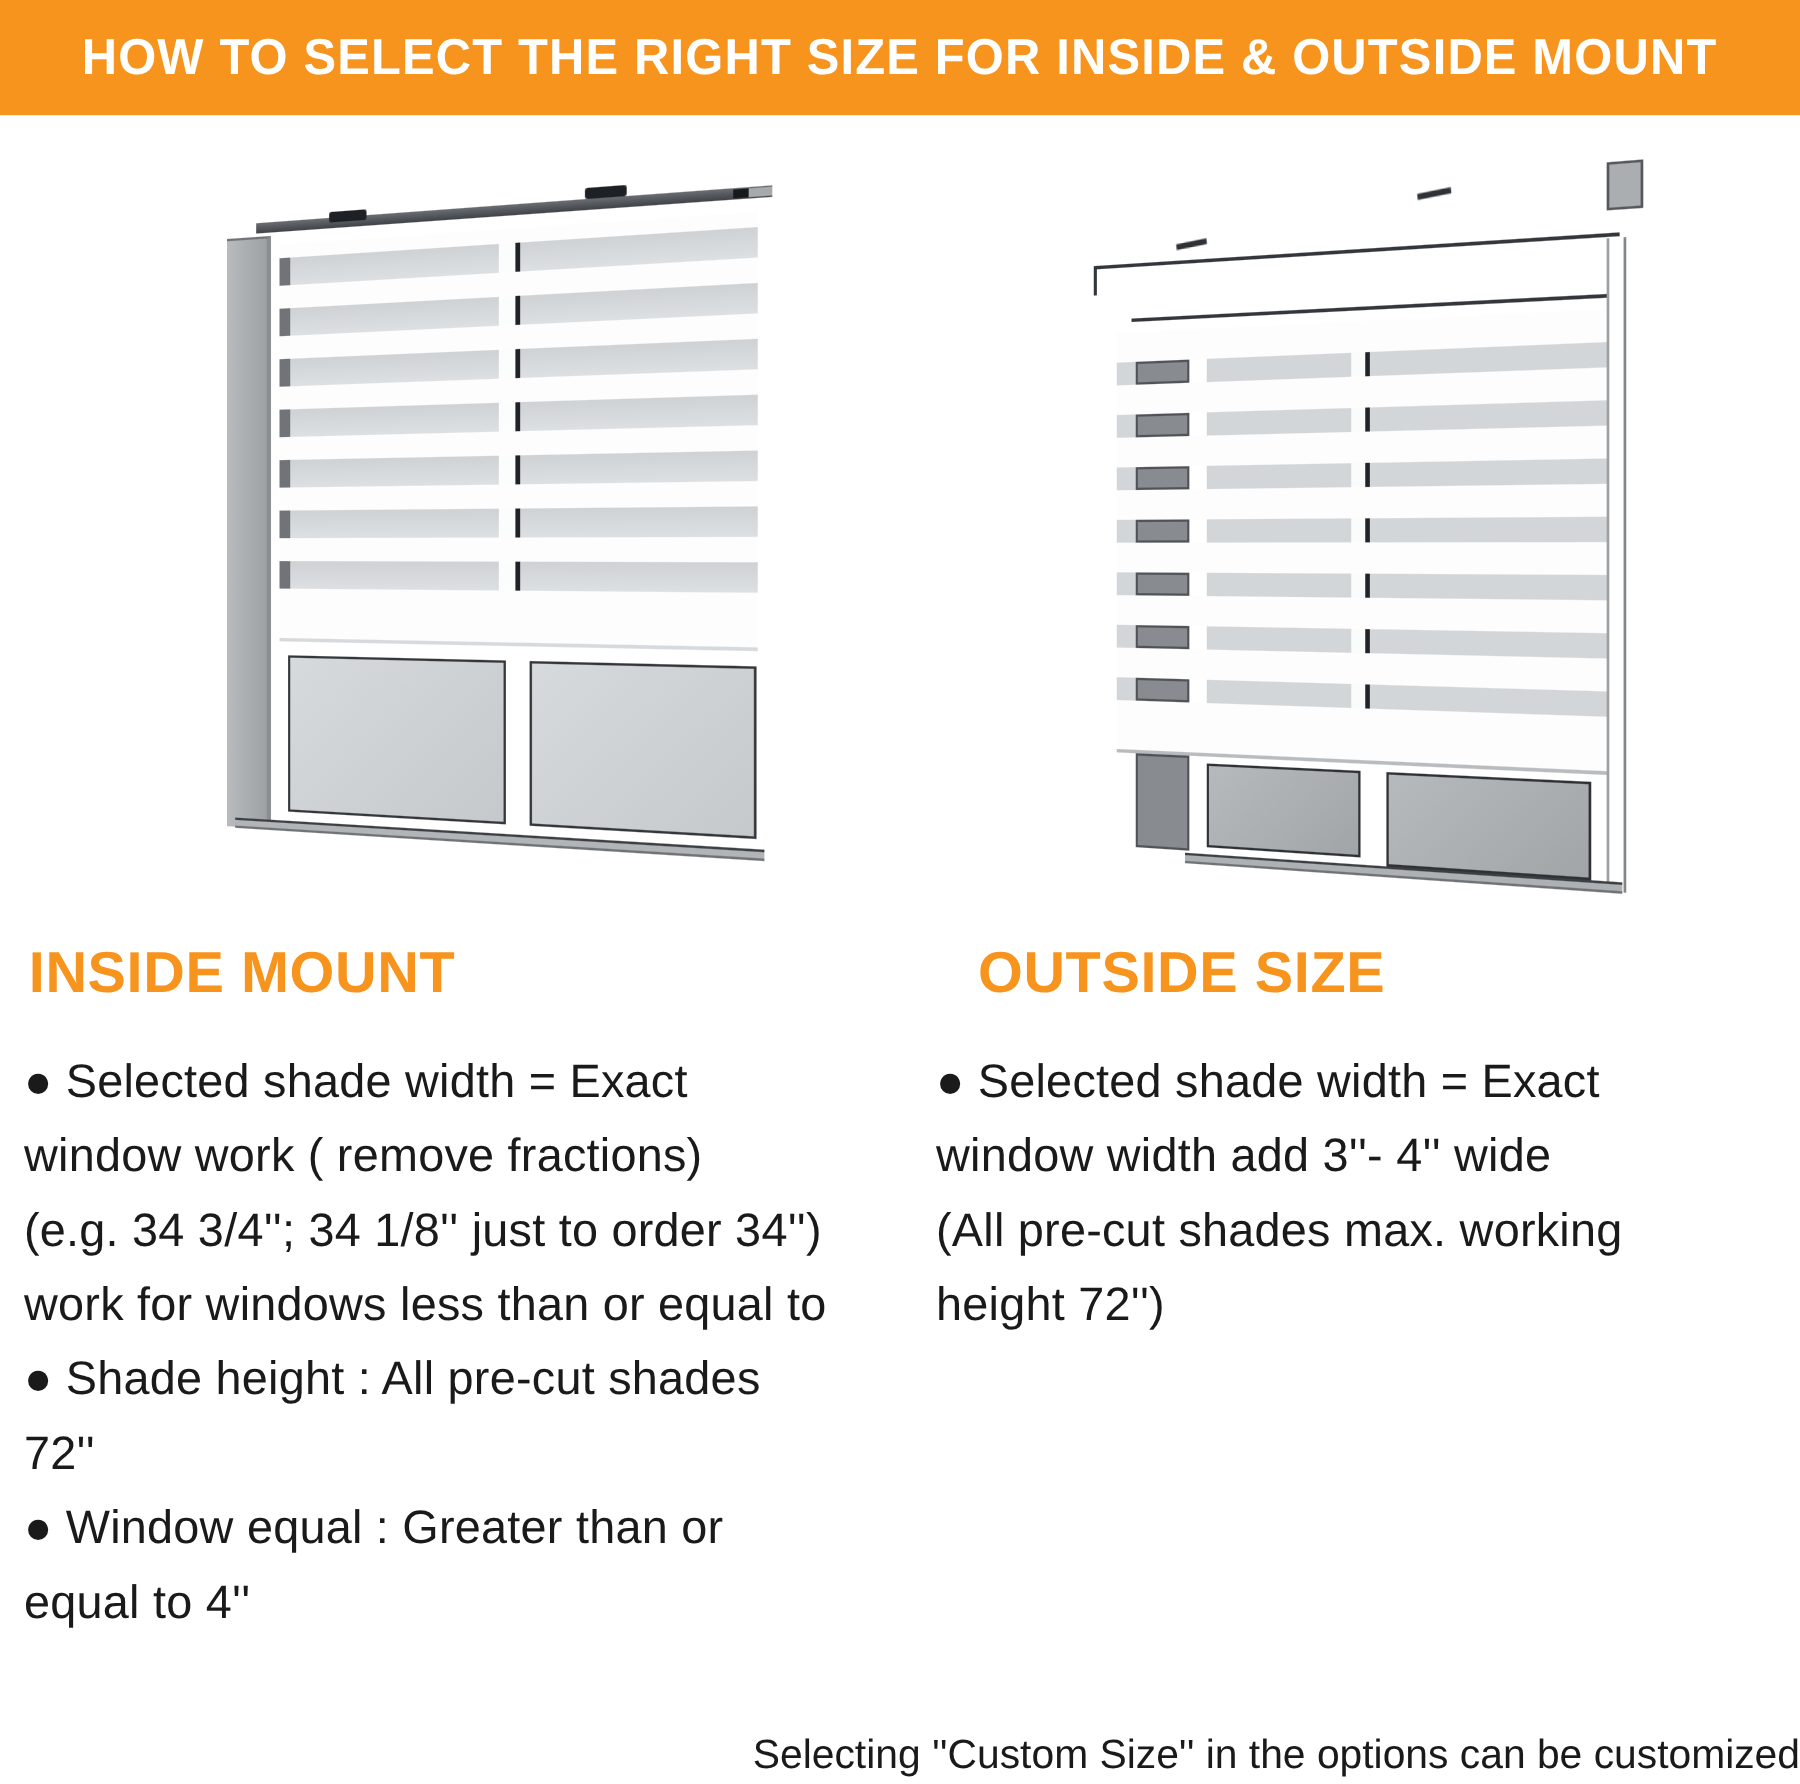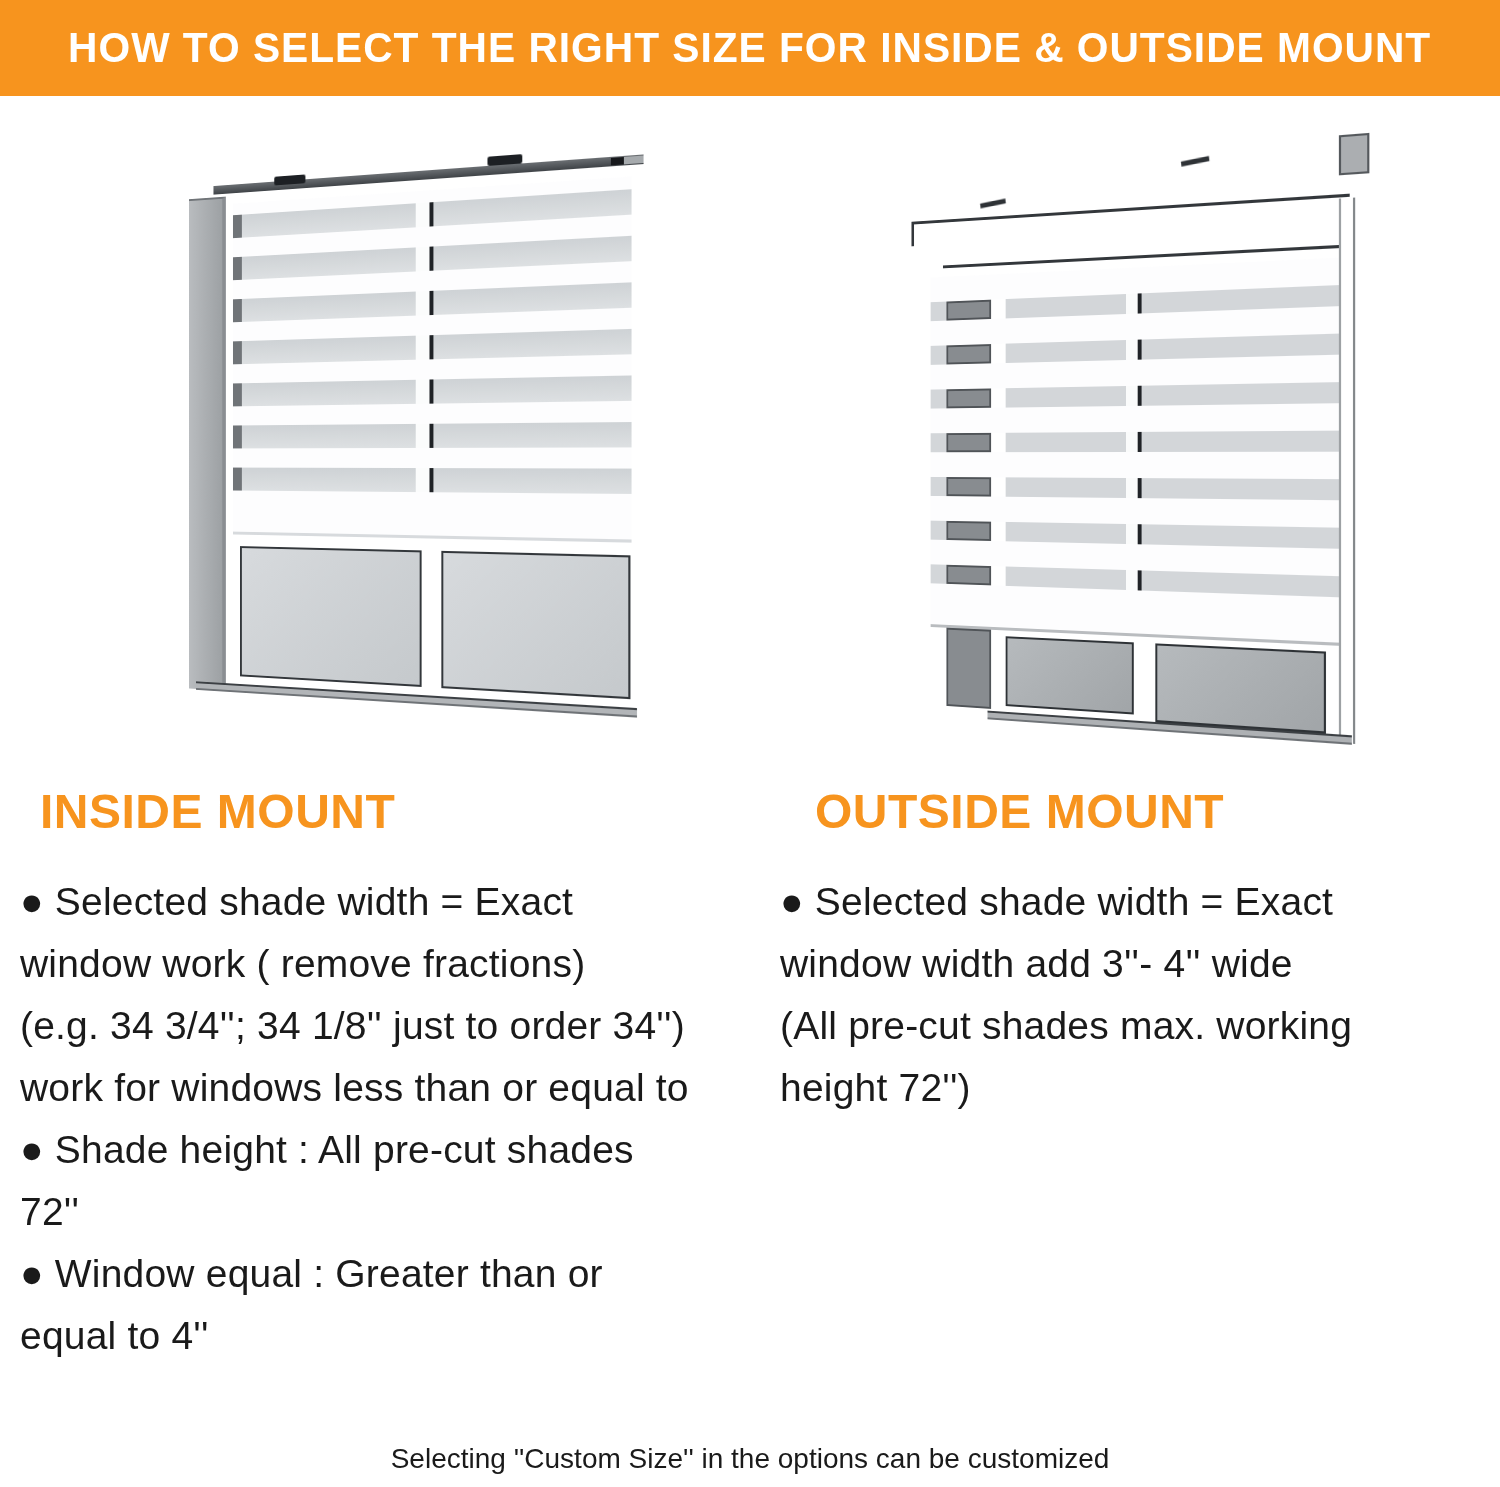--- a/index.html
+++ b/index.html
@@ -74,31 +74,31 @@
                       border:2px solid #505458; }
   .glass-o { border:2px solid #2e3236; background:linear-gradient(135deg,#b6babd,#a1a5a8); }
   .glo-l { left:116px; top:500px; width:136px; height:72px; }
   .glo-r { left:274px; top:500px; width:166px; height:78px; }
   .sill-o { left:96px; top:578px; width:368px; height:9px; background:#aeb1b4;
             border-top:2px solid #3c4044; border-bottom:2px solid #6f7377; }
 
   
   .mount-heading { position:absolute; font-size:48px; font-weight:bold; line-height:1;
                    color:var(--accent,#F7941E); letter-spacing:0.5px; white-space:nowrap; }
-  #heading-inside  { left:40px;  top:788px; }
+  #heading-inside  { left:24px;  top:788px; }
   #heading-outside { left:815px; top:788px; }
 
   .textblock { position:absolute; top:871px; font-size:39px; color:var(--text,#1a1a1a);
                line-height:62px; letter-spacing:0.2px; }
   #text-inside  { left:20px; }
   #text-outside { left:780px; }
   .tline { white-space:nowrap; }
 
-  .footer-note { position:absolute; left:0; top:1443px; width:1500px; text-align:center;
-                 font-size:28px; color:var(--text,#1a1a1a); }
+  .footer-note { position:absolute; left:0; top:1443px; width:1500px; text-align:right;
+                 font-size:34px; color:var(--text,#1a1a1a); }
 </style>
 </head>
 <body>
 
 <div class="page">
 
   <header class="banner">
     <span class="banner-title">HOW TO SELECT THE RIGHT SIZE FOR INSIDE &amp; OUTSIDE MOUNT</span>
   </header>
 
@@ -206,21 +206,21 @@
           </div>
       </div>
       <div class="frame-left-lower"></div>
       <div class="glass-o glo-l"></div>
       <div class="glass-o glo-r"></div>
       <div class="sill-o"></div>
     </div>
   </div>
 
   <h2 class="mount-heading" id="heading-inside">INSIDE MOUNT</h2>
-  <h2 class="mount-heading" id="heading-outside">OUTSIDE MOUNT</h2>
+  <h2 class="mount-heading" id="heading-outside">OUTSIDE SIZE</h2>
 
   <div class="textblock" id="text-inside">
     <div class="tline">● Selected shade width = Exact</div>
     <div class="tline">window work ( remove fractions)</div>
     <div class="tline">(e.g. 34 3/4''; 34 1/8'' just to order 34'')</div>
     <div class="tline">work for windows less than or equal to</div>
     <div class="tline">● Shade height : All pre-cut shades</div>
     <div class="tline">72''</div>
     <div class="tline">● Window equal : Greater than or</div>
     <div class="tline">equal to 4''</div>

